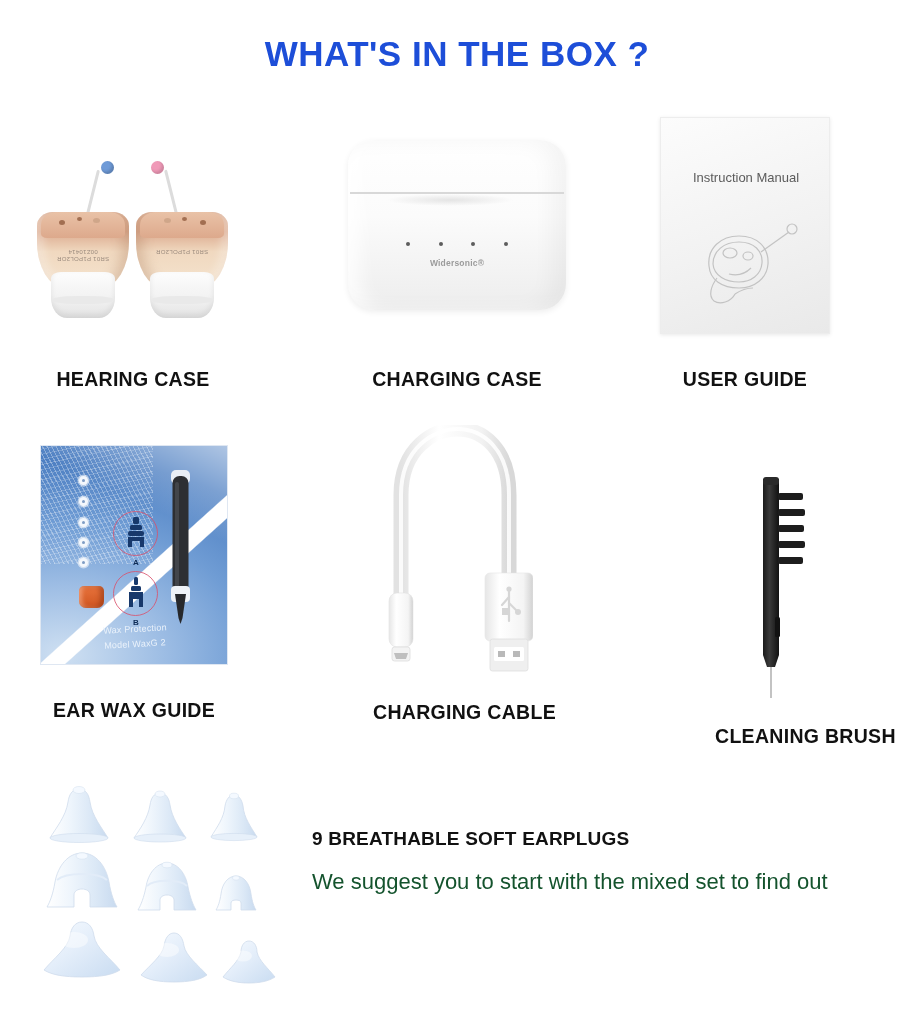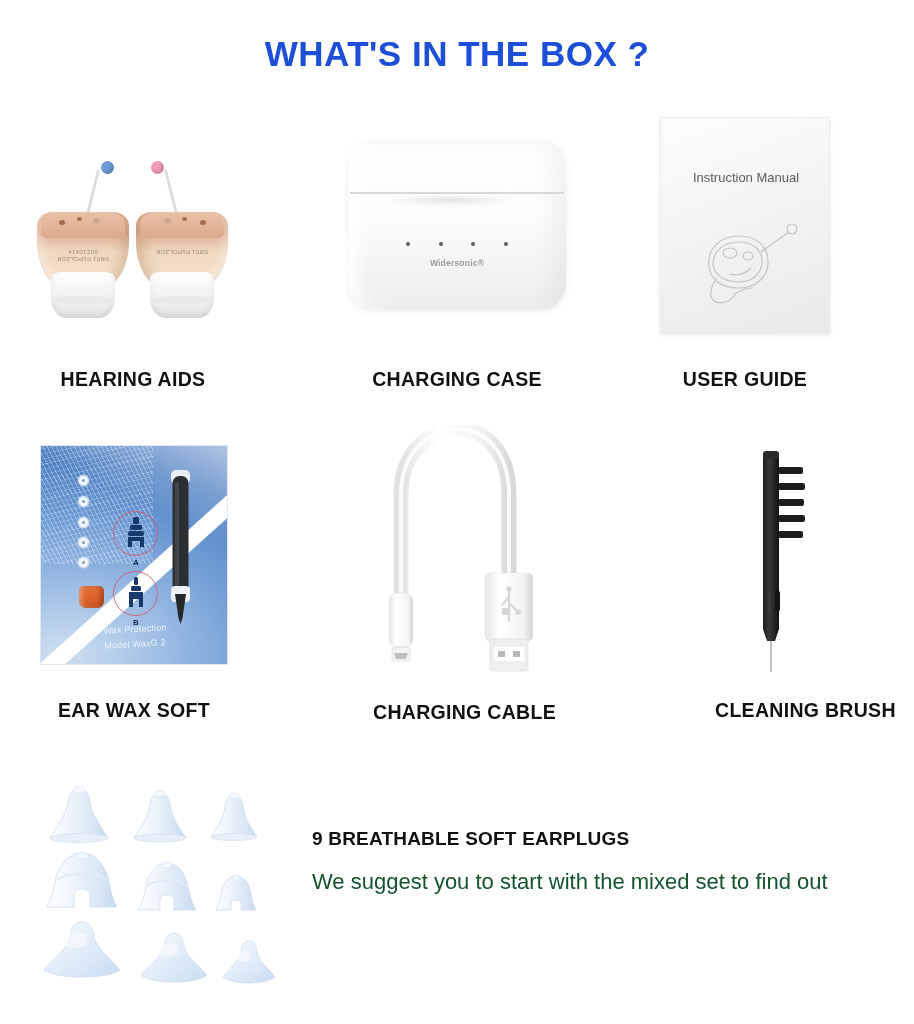--- a/index.html
+++ b/index.html
@@ -198,21 +198,21 @@
         <div class="shell" style="box-shadow: inset 7px 0 12px rgba(160,110,80,.28), inset -6px 0 10px rgba(255,255,255,.35);"></div>
         <div class="faceplate"></div>
         <div class="port" style="left:64px; top:76px; width:6px; height:5px;"></div>
         <div class="port" style="left:46px; top:73px; width:5px; height:4px;"></div>
         <div class="port" style="left:28px; top:74px; width:7px; height:5px; background:#c9a084;"></div>
         <div class="serial">SR01 P1POL2OR</div>
         <div class="tip"></div>
         <div class="tipring"></div>
       </div>
     </div>
-    <div class="caption" style="top:246px;">HEARING AIDS</div>
+    <div class="caption" style="top:246px;">HEARING CASE</div>
   </div>
 
   <div class="cell" style="left:660px; top:117px; width:170px; height:275px;">
     <div class="art" style="width:170px; height:217px;">
       <div class="guide">
         <div class="guide-title">Instruction Manual</div>
         <svg class="guide-art" width="112" height="86" viewBox="0 0 112 86">
           <g fill="none" stroke="#c3c3c3" stroke-width="1.2">
             <path d="M18 46 C16 28 30 16 48 16 C66 16 78 27 77 44 C76 58 64 68 48 68 C31 68 19 60 18 46 Z"></path>
             <path d="M22 44 C22 31 33 22 48 22 C63 22 72 31 71 43 C70 55 60 62 48 62 C35 62 23 56 22 44 Z"></path>
@@ -286,21 +286,21 @@
           <rect x="2.5" y="10" width="16" height="118" rx="7" fill="#2d2f33"></rect>
           <rect x="5" y="16" width="4" height="106" rx="2" fill="#4b4e54" opacity=".7"></rect>
           <rect x="1" y="120" width="19" height="16" rx="4" fill="#eef2f7"></rect>
           <path d="M5 128 L16 128 L12.5 152 L10.5 158 L8.5 152 Z" fill="#26282c"></path>
         </svg>
 
         <div class="wax-txt" style="top:178px;">Wax Protection</div>
         <div class="wax-txt" style="top:193px;">Model WaxG 2</div>
       </div>
     </div>
-    <div class="caption" style="top:254px;">EAR WAX SOFT</div>
+    <div class="caption" style="top:254px;">EAR WAX GUIDE</div>
   </div>
 
   <div class="cell" style="left:373px; top:425px; width:160px; height:290px;">
     <div class="art" style="width:160px; height:250px;">
       <svg class="cable" viewBox="0 0 160 250">
         <defs>
           <linearGradient id="wire" x1="0" y1="0" x2="1" y2="0">
             <stop offset="0%" stop-color="#e2e2e2"></stop>
             <stop offset="35%" stop-color="#ffffff"></stop>
             <stop offset="75%" stop-color="#f2f2f2"></stop>
@@ -333,21 +333,21 @@
 
         <rect x="117" y="214" width="38" height="32" rx="2.5" fill="#efefef" stroke="#dedede" stroke-width=".8"></rect>
         <rect x="121" y="222" width="30" height="14" rx="1.5" fill="#ffffff"></rect>
         <rect x="125" y="226" width="7" height="6" fill="#b9b9b9"></rect>
         <rect x="140" y="226" width="7" height="6" fill="#b9b9b9"></rect>
       </svg>
     </div>
     <div class="caption" style="top:276px;">CHARGING CABLE</div>
   </div>
 
-  <div class="cell" style="left:715px; top:443px; width:120px; height:272px;">
+  <div class="cell" style="left:715px; top:469px; width:120px; height:272px;">
     <div class="art" style="left:30px; width:60px; height:230px;">
       <svg class="brush" viewBox="0 0 60 230">
         <defs>
           <linearGradient id="bh" x1="0" y1="0" x2="1" y2="0">
             <stop offset="0%" stop-color="#1b1b1b"></stop>
             <stop offset="40%" stop-color="#3a3a3a"></stop>
             <stop offset="72%" stop-color="#242424"></stop>
             <stop offset="100%" stop-color="#111111"></stop>
           </linearGradient>
         </defs>

